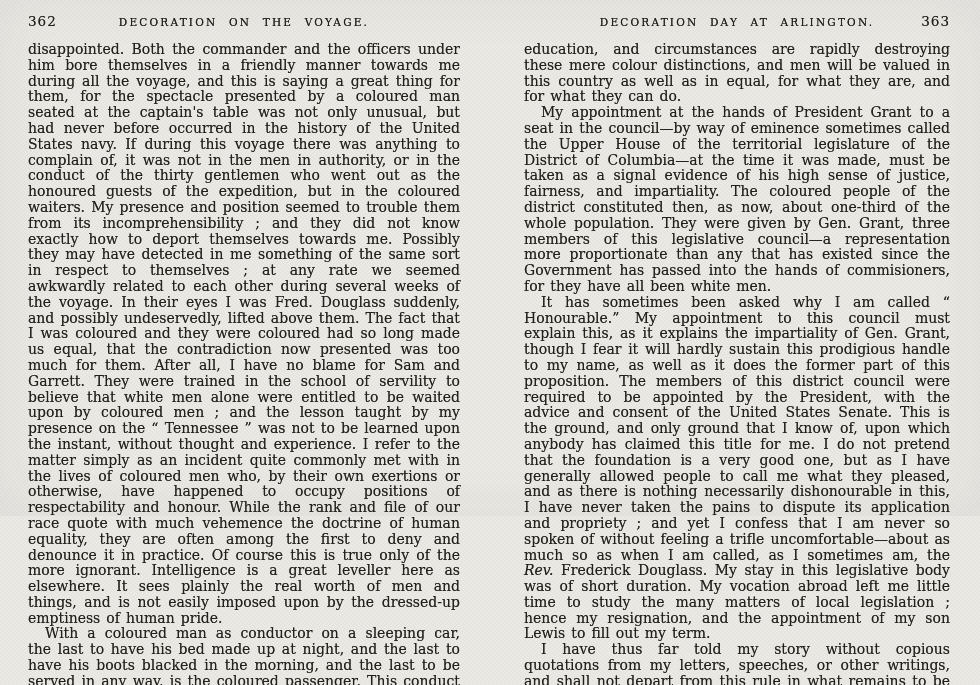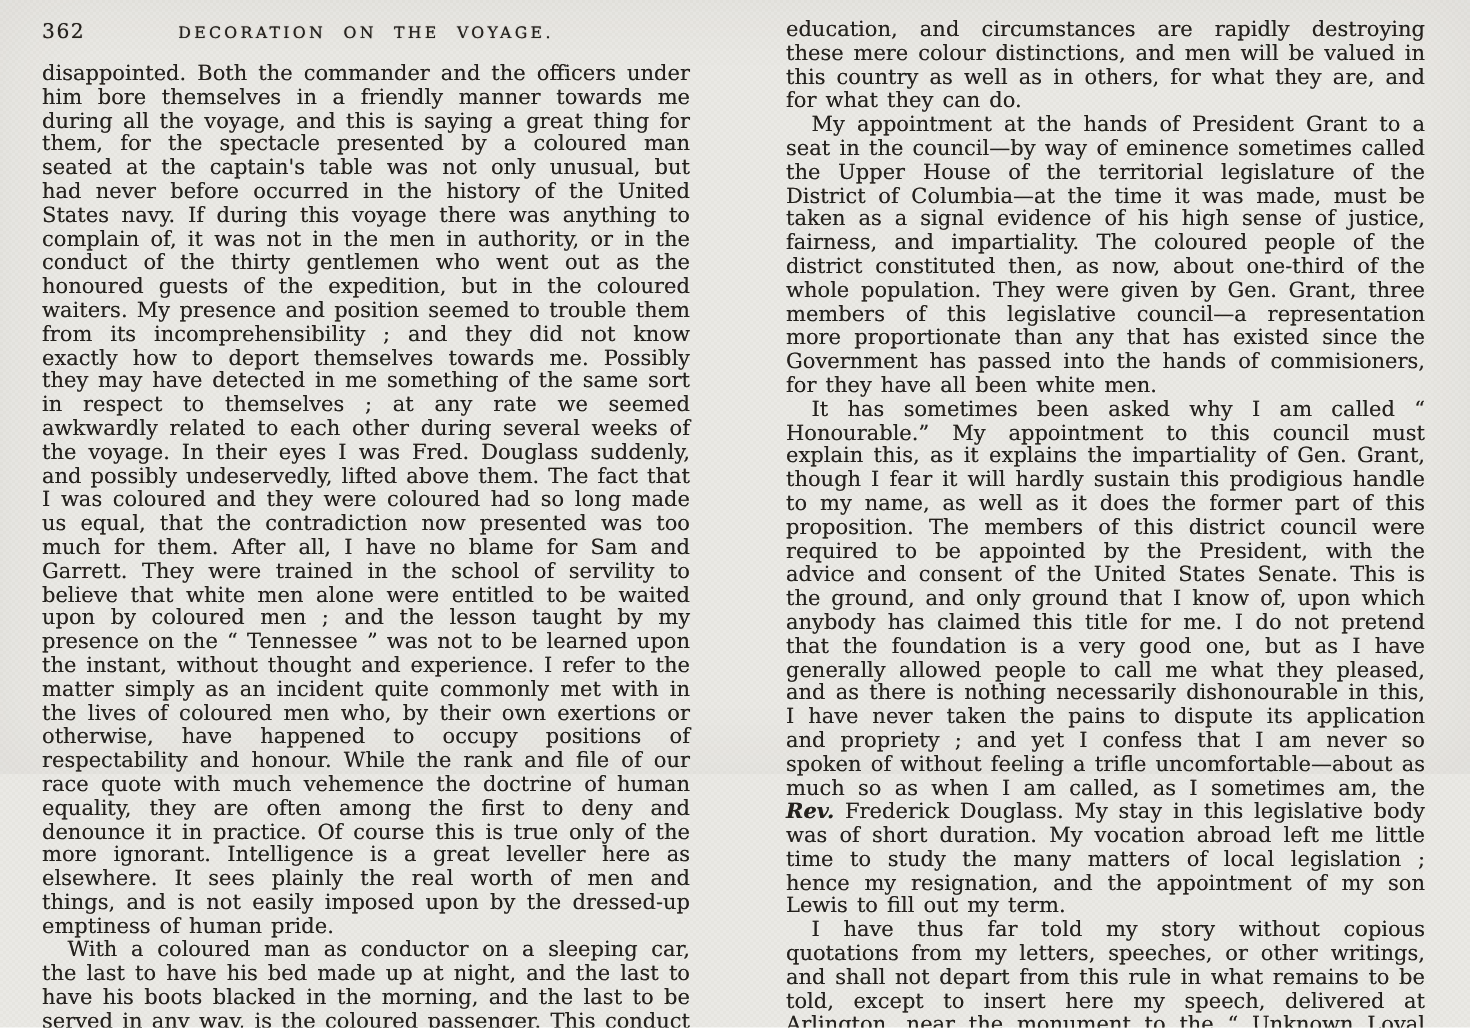--- a/index.html
+++ b/index.html
@@ -53,41 +53,46 @@
   }
   .page-body {
     font-size: 14px;
     line-height: 15.8px;
     text-align: justify;
     word-spacing: 1.6px;
     text-shadow: 0 0 0.4px rgba(30,25,20,0.55);
   }
   .page-body p { margin: 0; }
   .page-body p.indent { text-indent: 17px; }
-  .italic { font-style: italic; font-weight: bold; }
+  .italic { font-style: italic; }
 </style>
 </head>
 <body>
 
 <div class="spread">
 
   <div class="page page-left">
     <div class="page-head">
       <span class="page-num num-left">362</span>
       <span class="running-head">DECORATION ON THE VOYAGE.</span>
       <span class="page-num num-right"></span>
     </div>
     <div class="page-body">
       <p class="no-indent">disappointed.  Both the commander and the officers under him bore themselves in a friendly manner towards me during all the voyage, and this is saying a great thing for them, for the spectacle presented by a coloured man seated at the captain's table was not only unusual, but had never before occurred in the history of the United States navy.  If during this voyage there was anything to complain of, it was not in the men in authority, or in the conduct of the thirty gentlemen who went out as the honoured guests of the expedition, but in the coloured waiters.  My presence and position seemed to trouble them from its incomprehensibility ; and they did not know exactly how to deport themselves towards me.  Possibly they may have detected in me something of the same sort in respect to themselves ; at any rate we seemed awkwardly related to each other during several weeks of the voyage.  In their eyes I was Fred. Douglass suddenly, and possibly undeservedly, lifted above them.  The fact that I was coloured and they were coloured had so long made us equal, that the contradiction now presented was too much for them.  After all, I have no blame for Sam and Garrett.  They were trained in the school of servility to believe that white men alone were entitled to be waited upon by coloured men ; and the lesson taught by my presence on the “ Tennessee ” was not to be learned upon the instant, without thought and experience.  I refer to the matter simply as an incident quite commonly met with in the lives of coloured men who, by their own exertions or otherwise, have happened to occupy positions of respectability and honour.  While the rank and file of our race quote with much vehemence the doctrine of human equality, they are often among the first to deny and denounce it in practice.  Of course this is true only of the more ignorant.  Intelligence is a great leveller here as elsewhere.  It sees plainly the real worth of men and things, and is not easily imposed upon by the dressed-up emptiness of human pride.</p>
       <p class="indent">With a coloured man as conductor on a sleeping car, the last to have his bed made up at night, and the last to have his boots blacked in the morning, and the last to be served in any way, is the coloured passenger.  This conduct is the homage which the black man pays to the white man's prejudice, whose wishes, like a well-trained servant, he is taught to anticipate and obey.  Time,</p>
     </div>
   </div>
 
   <div class="page page-right">
+    <div class="page-head">
+      <span class="page-num num-left"></span>
+      <span class="running-head">DECORATION DAY AT ARLINGTON.</span>
+      <span class="page-num num-right">363</span>
+    </div>
     <div class="page-body">
-      <p class="no-indent">education, and circumstances are rapidly destroying these mere colour distinctions, and men will be valued in this country as well as in others, for what they are, and for what they can do.</p>
+      <p class="no-indent">education, and circumstances are rapidly destroying these mere colour distinctions, and men will be valued in this country as well as in equal, for what they are, and for what they can do.</p>
       <p class="indent">My appointment at the hands of President Grant to a seat in the council—by way of eminence sometimes called the Upper House of the territorial legislature of the District of Columbia—at the time it was made, must be taken as a signal evidence of his high sense of justice, fairness, and impartiality.  The coloured people of the district constituted then, as now, about one-third of the whole population.  They were given by Gen. Grant, three members of this legislative council—a representation more proportionate than any that has existed since the Government has passed into the hands of commisioners, for they have all been white men.</p>
       <p class="indent"><span>It has sometimes been asked why I am called “ Honourable.”  My appointment to this council must explain this, as it explains the impartiality of Gen. Grant, though I fear it will hardly sustain this prodigious handle to my name, as well as it does the former part of this proposition.  The members of this district council were required to be appointed by the President, with the advice and consent of the United States Senate.  This is the ground, and only ground that I know of, upon which anybody has claimed this title for me.  I do not pretend that the foundation is a very good one, but as I have generally allowed people to call me what they pleased, and as there is nothing necessarily dishonourable in this, I have never taken the pains to dispute its application and propriety ; and yet I confess that I am never so spoken of without feeling a trifle uncomfortable—about as much so as when I am called, as I sometimes am, the </span><span class="italic">Rev.</span><span> Frederick Douglass.  My stay in this legislative body was of short duration.  My vocation abroad left me little time to study the many matters of local legislation ; hence my resignation, and the appointment of my son Lewis to fill out my term.</span></p>
       <p class="indent">I have thus far told my story without copious quotations from my letters, speeches, or other writings, and shall not depart from this rule in what remains to be told, except to insert here my speech, delivered at Arlington, near the monument to the “ Unknown Loyal Dead,” on Decoration Day, 1871.  It was delivered under impressive circumstances, in presence of President Grant, his Cabinet, and a great multitude of distinguished people,</p>
     </div>
   </div>
 
 </div>
 
 </body></html>

